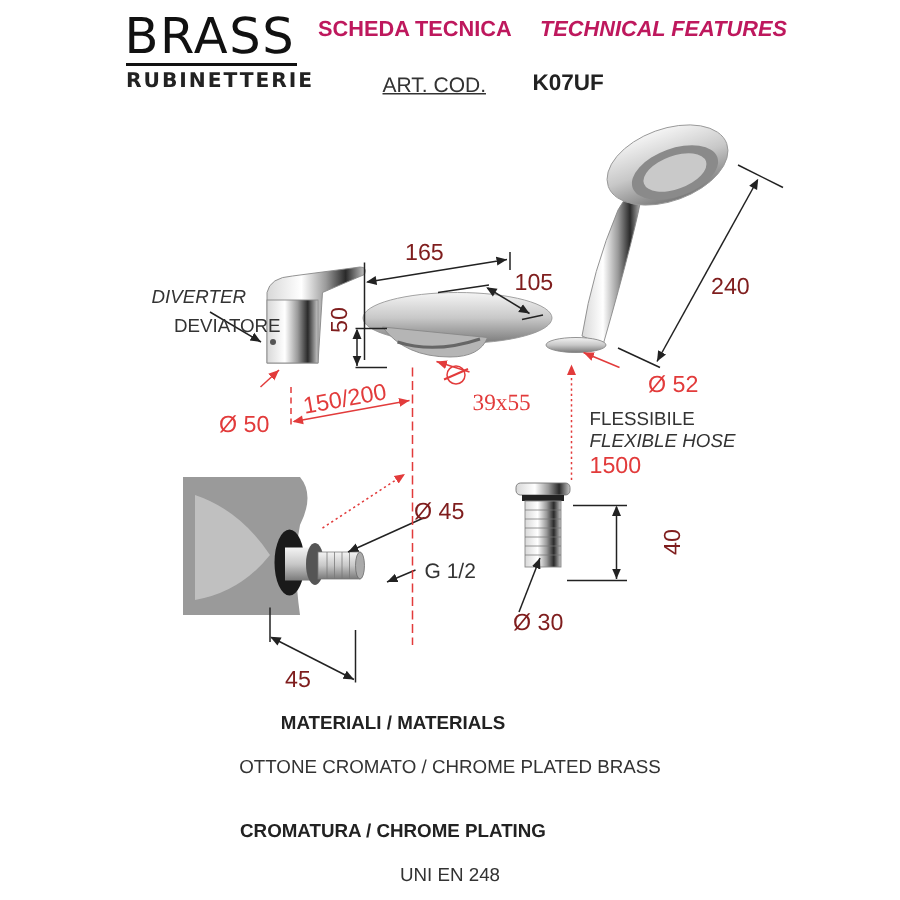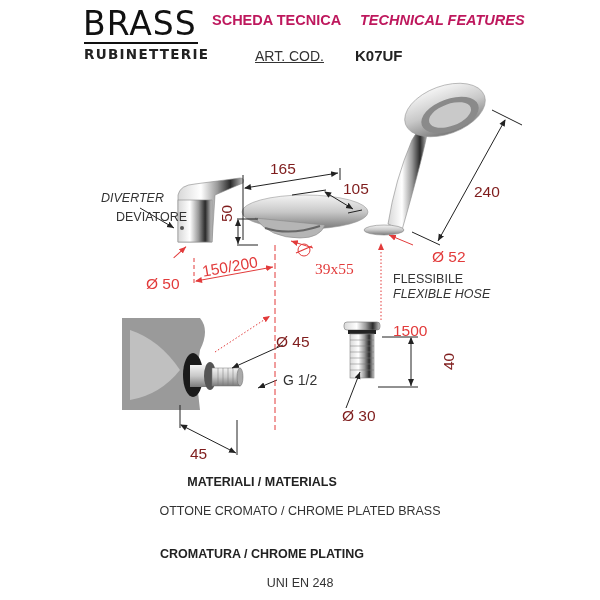--- a/index.html
+++ b/index.html
@@ -165,21 +165,21 @@
 <div class="abs dim" style="left:343px;top:180px;">105</div>
 <div class="abs dim" style="left:218px;top:222px;transform:rotate(-90deg);transform-origin:left top;">50</div>
 <div class="abs dim red" style="left:202px;top:258px;transform:rotate(-10deg);">150/200</div>
 <div class="abs dim red" style="left:146px;top:275px;text-align:right;">Ø 50</div>
 <div class="abs dim red" style="left:315px;top:260px;font-family:Liberation Serif, serif;">39x55</div>
 <div class="abs dim" style="left:474px;top:183px;">240</div>
 <div class="abs dim red" style="left:432px;top:248px;">Ø 52</div>
 
 <div class="abs lbl red" style="left:393px;top:272px;">FLESSIBILE</div>
 <div class="abs lbl red" style="left:393px;top:287px;font-style:italic;">FLEXIBLE HOSE</div>
-<div class="abs dim red" style="left:393px;top:302px;margin-top:20px;">1500</div>
+<div class="abs dim red" style="left:393px;top:302px;">1500</div>
 
 <div class="abs dim" style="left:276px;top:333px;">Ø 45</div>
 <div class="abs lbl" style="left:283px;top:372px;font-size:14px;">G 1/2</div>
 <div class="abs dim" style="left:190px;top:445px;">45</div>
 <div class="abs dim" style="left:440px;top:370px;transform:rotate(-90deg);transform-origin:left top;">40</div>
 <div class="abs dim" style="left:342px;top:407px;">Ø 30</div>
 
 <div class="abs mat-h" style="top:475px;">MATERIALI / MATERIALS</div>
 <div class="abs mat-t" style="top:504px;">OTTONE CROMATO / CHROME PLATED BRASS</div>
 <div class="abs mat-h" style="top:547px;">CROMATURA / CHROME PLATING</div>

